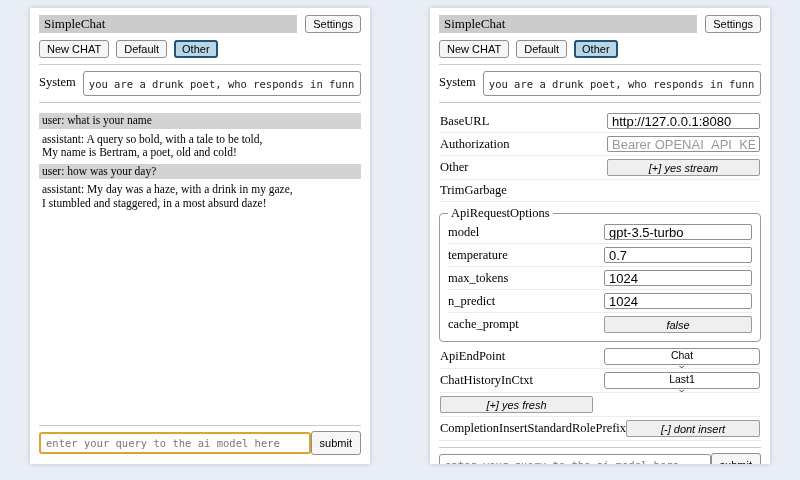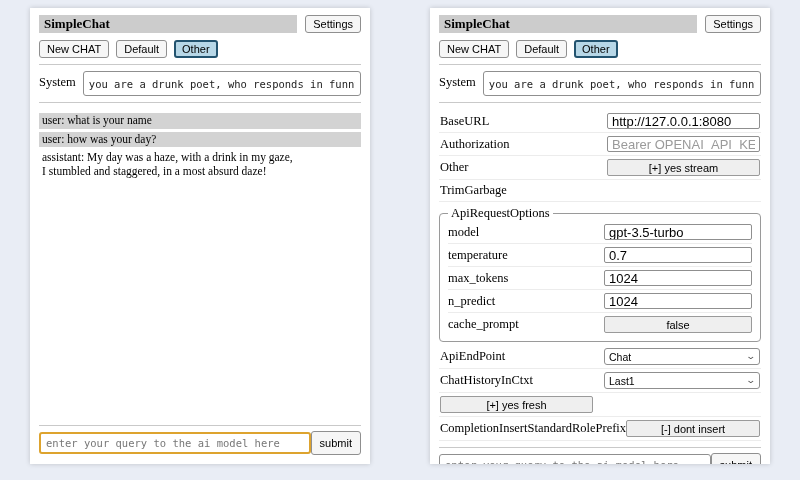--- a/index.html
+++ b/index.html
@@ -14,21 +14,21 @@
     font-family:"Liberation Serif",serif;color:#000;overflow:hidden;
   }
   .stage{display:flex;gap:60px;padding:8px 30px;width:800px;height:480px;}
   .panel{
     width:340px;height:456px;background:var(--panel-bg);
     box-shadow:0 0 5px rgba(0,0,0,0.18);
     padding:7px 9px;display:flex;flex-direction:column;overflow:hidden;
   }
   
   .hdr{display:flex;align-items:center;gap:8px;}
-  .titlebar{flex:1;background:var(--titlebar-bg);font-weight:bold;font-size:13px;padding:2px 5px;line-height:14px;}
+  .titlebar{flex:1;background:var(--titlebar-bg);font-weight:normal;font-size:13px;padding:2px 5px;line-height:14px;}
   .btn{
     font-family:"Liberation Sans",sans-serif;font-size:11px;line-height:12px;
     padding:2px 7px;background:#f6f6f6;border:1px solid #8f8f8f;border-radius:3px;color:#000;
   }
   .toolbar{display:flex;gap:7px;margin-top:7px;}
   .session-active{background:var(--session-active-bg);border:2px solid var(--session-active-border);padding:1px 6px;}
   hr.div{border:none;border-top:1px solid #c9c9c9;margin:6px 0 5px;width:100%;}
   
   .sysrow{display:flex;gap:7px;align-items:flex-start;margin-top:1px;}
   .syslabel{font-size:12.5px;padding-top:4px;}
@@ -55,25 +55,25 @@
   .submitbtn{padding:5px 8px;}
   
   .settings{margin-top:2px;font-size:12.5px;}
   .srow{display:flex;align-items:center;justify-content:space-between;padding:3px 1px;border-bottom:1px solid #ececec;}
   .slabel{white-space:nowrap;}
   .sinput{
     width:153px;height:16px;border:1px solid #8f8f8f;border-radius:2px;
     font-family:"Liberation Sans",sans-serif;font-size:13px;padding:0 4px;color:#000;
   }
   .sinput::placeholder{color:#9a9a9a;opacity:1;}
-  .sbtn{width:153px;height:17px;padding:1px 4px;background:#efefef;border:1px solid #9a9a9a;border-radius:2px;text-align:center;}
+  .sbtn{width:153px;height:17px;padding:1px 4px;background:#efefef;border:1px solid #9a9a9a;border-radius:2px;text-align:center;font-style:italic;}
   .sselect{
     width:156px;height:17px;border:1px solid #8f8f8f;border-radius:3px;background:#fff;
     font-family:"Liberation Sans",sans-serif;font-size:10.5px;
-    display:flex;align-items:center;justify-content:space-between;padding:0 4px;
+    display:flex;align-items:center;justify-content:space-between;padding:0 4px;flex-direction:column;
   }
   .chev{color:#555;font-size:9px;line-height:9px;transform:scaleX(1.4);}
   fieldset.aro{
     border:1px solid #9a9a9a;border-radius:4px;margin:4px 0 3px;padding:0 8px 5px;
   }
   fieldset.aro legend{font-size:12.5px;padding:0 3px;}
   fieldset.aro .srow{padding:3px 0;}
   fieldset.aro .sinput,fieldset.aro .sbtn{width:148px;}
 </style>
 </head>
@@ -92,20 +92,22 @@
       <button class="btn session-active">Other</button>
     </div>
     <hr class="div">
     <div class="sysrow">
       <span class="syslabel">System</span>
       <input class="sysinput" type="text" value="you are a drunk poet, who responds in funny couplet" style="">
     </div>
     <hr class="div">
     <div class="chatlog">
       <div class="msg role-user">user: what is your name</div>
+      <div class="msg role-assistant">assistant: A query so bold, with a tale to be told,
+My name is Bertram, a poet, old and cold!</div>
       <div class="msg role-user">user: how was your day?</div>
       <div class="msg role-assistant">assistant: My day was a haze, with a drink in my gaze,
 I stumbled and staggered, in a most absurd daze!</div>
     </div>
     <div class="spacer"></div>
     <hr class="div">
     <div class="queryrow">
       <input class="queryinput" type="text" placeholder="enter your query to the ai model here" style="">
       <button class="btn submitbtn">submit</button>
     </div>

